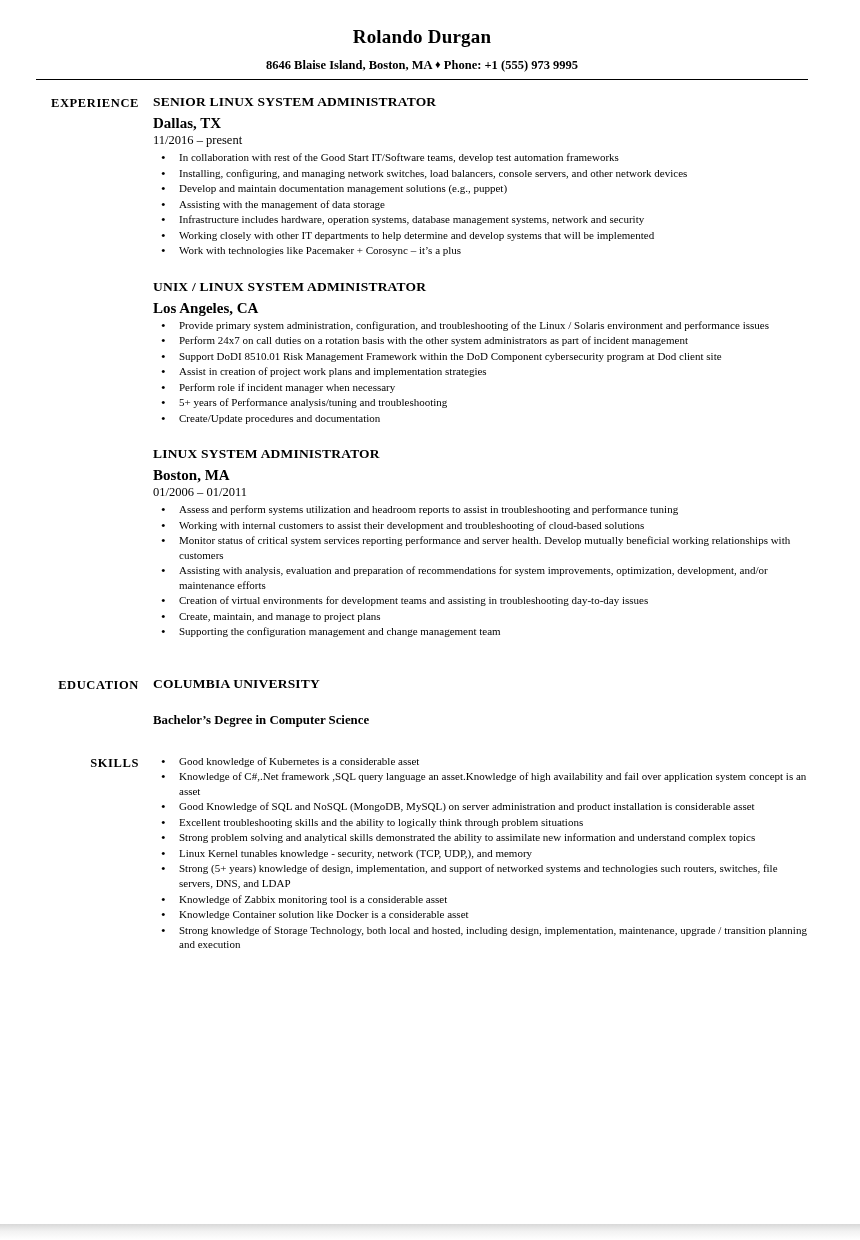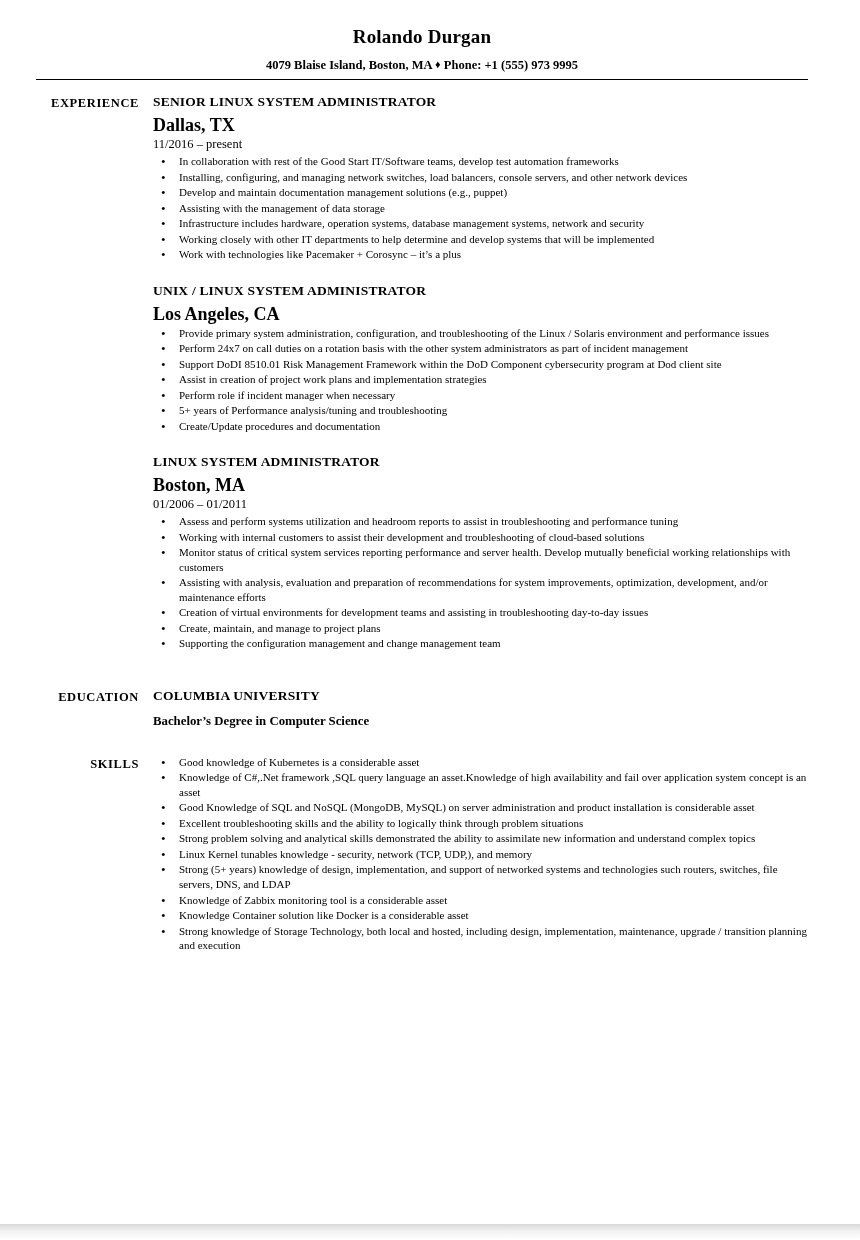--- a/index.html
+++ b/index.html
@@ -91,21 +91,21 @@
   .job:last-child {
     margin-bottom: 15px;
   }
   .job-title {
     font-size: 13.5px;
     font-weight: bold;
     letter-spacing: 0.2px;
     margin-bottom: 5px;
   }
   .job-location {
-    font-size: 18px;
+    font-size: 15px;
     font-weight: bold;
     margin-bottom: 1px;
   }
   .job-dates {
     font-size: 12.5px;
     margin-bottom: 2px;
   }
 
   ul.bullets {
     list-style: none;
@@ -124,21 +124,21 @@
     position: absolute;
     left: 8px;
     top: -1px;
     font-size: 13px;
   }
 
   .edu-school {
     font-size: 13.5px;
     font-weight: bold;
     letter-spacing: 0.2px;
-    margin-bottom: 10px;
+    margin-bottom: 21px;
   }
   .edu-degree {
     font-size: 12.8px;
     font-weight: bold;
   }
 
   #education-section {
     margin-top: 22px;
   }
   #skills-section {
@@ -148,21 +148,21 @@
 </head>
 <body>
 
 <div class="page">
   <div class="sheet">
     <div class="content">
 
       <div class="doc-name">Rolando Durgan</div>
 
       <div class="doc-contact">
-        <span>4079 Blaise Island, Boston, MA</span>
+        <span>8646 Blaise Island, Boston, MA</span>
         <span class="diamond">♦</span>
         <span>Phone: +1 (555) 973 9995</span>
       </div>
 
       <hr class="rule">
 
       <div class="section" id="experience-section">
         <div class="section-label">EXPERIENCE</div>
         <div class="section-body">
 

